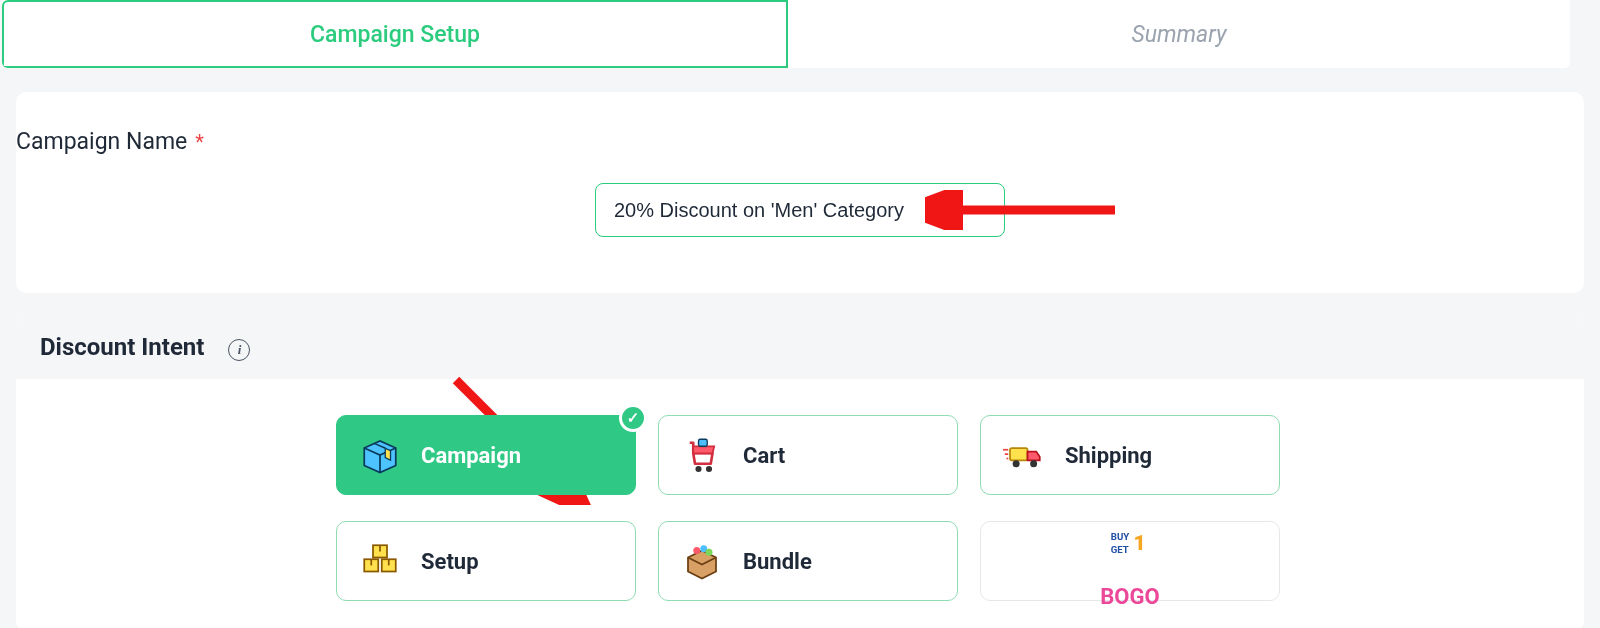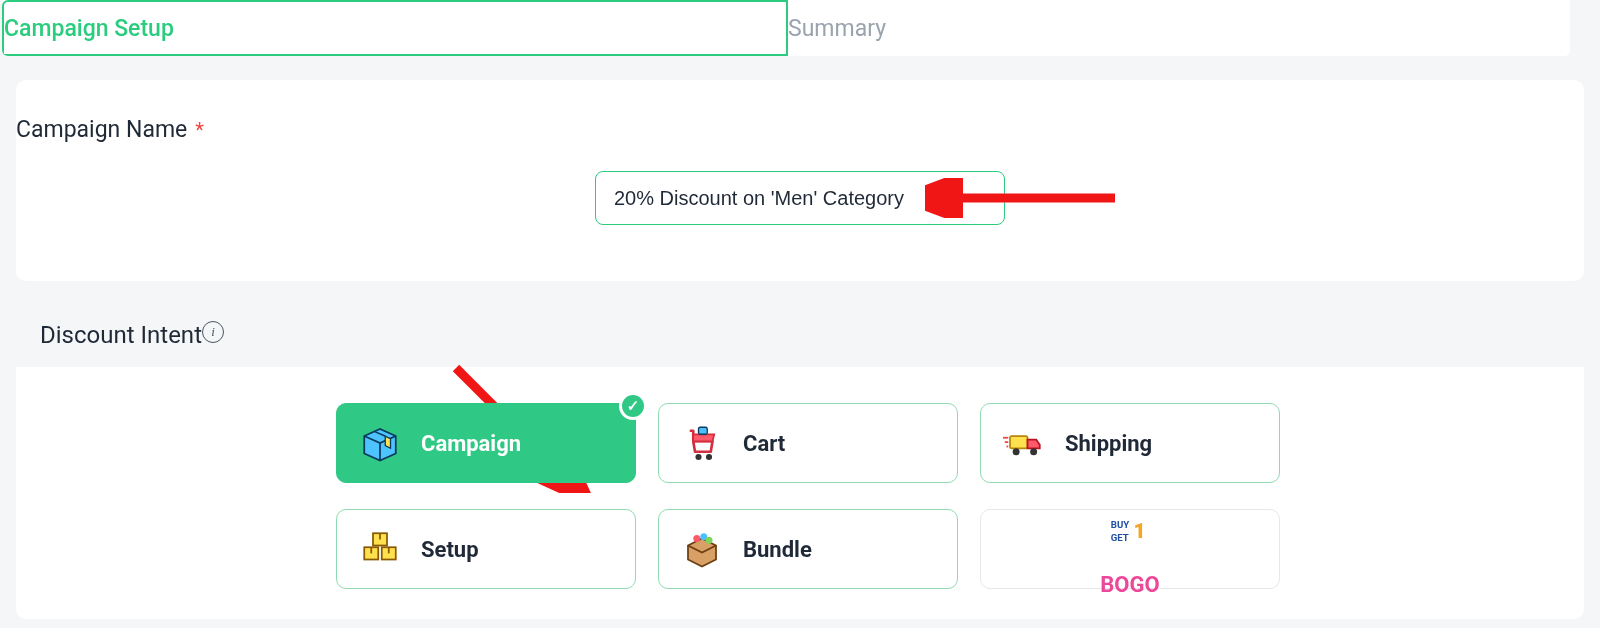--- a/index.html
+++ b/index.html
@@ -16,31 +16,31 @@
     .tabs {
       display: flex;
       width: 1568px;
       margin: 0 0 0 2px;
       background: #fff;
       border-radius: 0 0 6px 6px;
       overflow: hidden;
     }
     .tab {
       flex: 1;
-      height: 56px;
+      height: 68px;
       display: flex;
       align-items: center;
-      justify-content: flex-start;
+      justify-content: center;
       font-size: 23px;
       color: #9aa3ae;
       cursor: pointer;
       border-right: 1px solid #eef0f3;
       background: #fff;
     }
-    .tab:last-child { border-right: none; }
+    .tab:last-child { border-right: none; font-style: italic; }
     .tab.active {
       color: #2bcc7e;
       border: 2px solid #2bcc7e;
       border-radius: 6px 0 0 0;
       font-weight: 500;
     }
 
     
     .card {
       background: #fff;
@@ -87,26 +87,27 @@
     
     .intent-card {
       background: #fff;
       margin: 24px 16px 0 16px;
       border-radius: 10px;
       padding: 0 0 30px 0;
       position: relative;
     }
     .intent-header {
       display: flex;
-      align-items: flex-start;
-      gap: 0;
+      align-items: flex-end;
+      gap: 24px;
       font-size: 24px;
       padding: 16px 0 18px 24px;
       background: #f5f6f8;
       border-radius: 10px 10px 0 0;
+      font-weight: bold;
     }
     .info-icon {
       width: 22px; height: 22px;
       border: 1.5px solid #4b5563;
       border-radius: 50%;
       display: inline-flex;
       align-items: center;
       justify-content: center;
       font-size: 13px;
       font-family: Georgia, serif;

